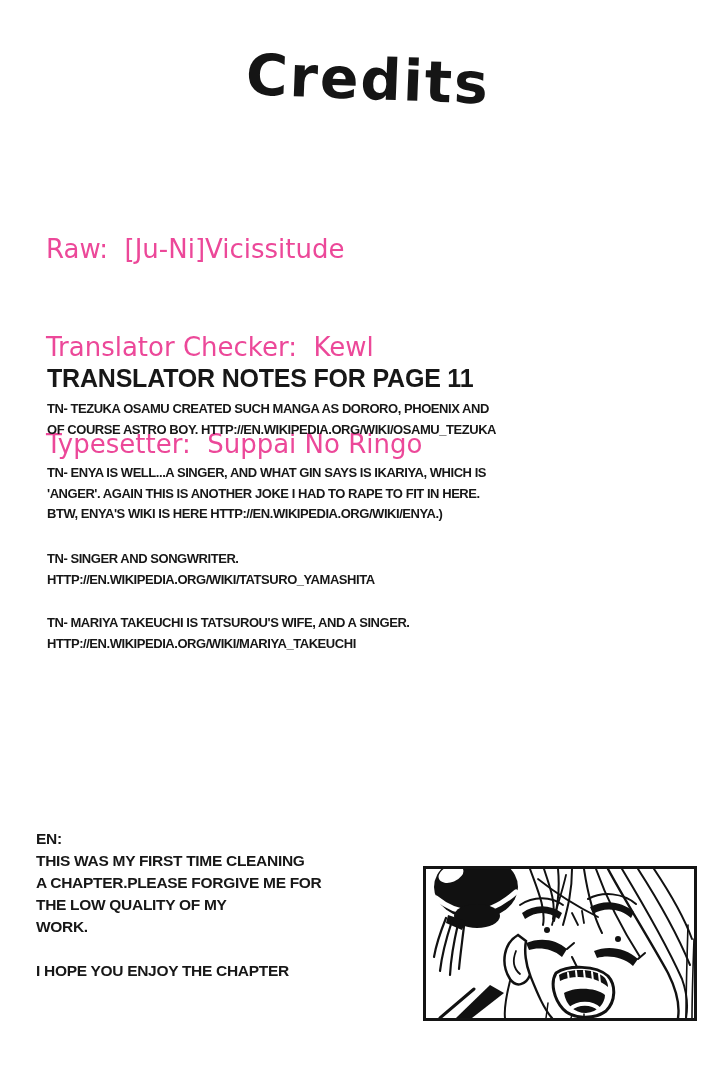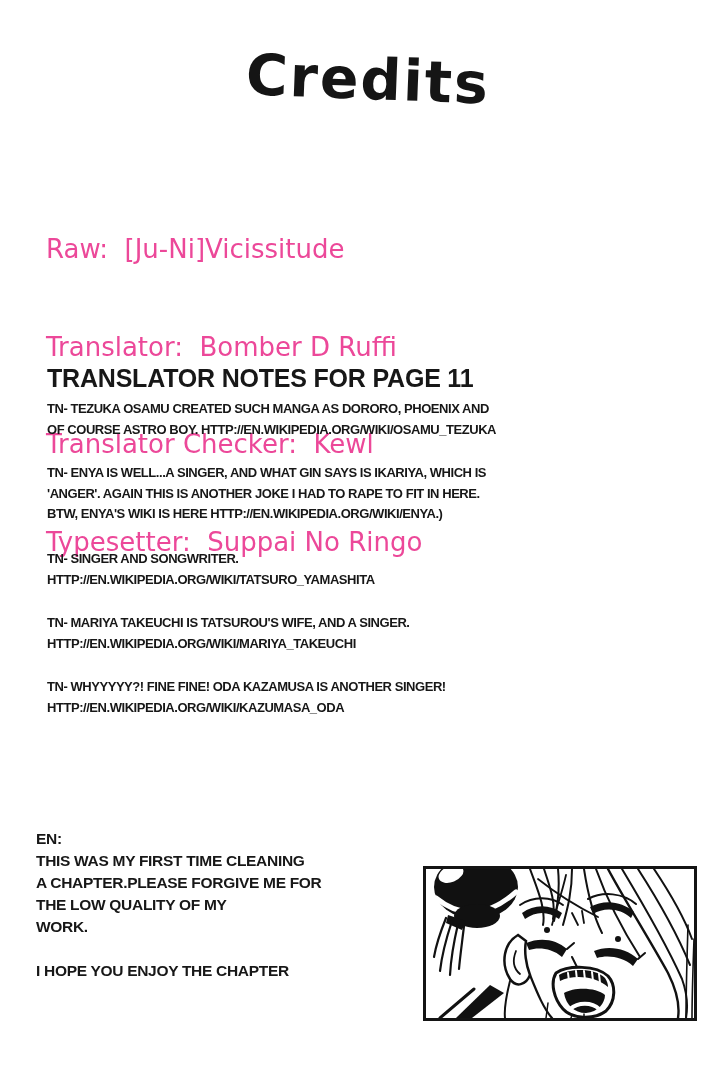--- a/index.html
+++ b/index.html
@@ -78,38 +78,35 @@
 </style>
 </head>
 <body>
 
 <div class="page">
 
   <div class="title">Credits</div>
 
   <div class="credits">
     <div>Raw:  [Ju-Ni]Vicissitude</div>
-    <div>Translator:  Bomber D Ruffi</div>
     <div>Translator Checker:  Kewl</div>
     <div>Typesetter:  Suppai No Ringo</div>
   </div>
 
   <div class="mangaCaps notes-heading">TRANSLATOR NOTES FOR PAGE 11</div>
 
   <div class="mangaCaps note note-0">TN- TEZUKA OSAMU CREATED SUCH MANGA AS DORORO, PHOENIX AND
 OF COURSE ASTRO BOY. HTTP://EN.WIKIPEDIA.ORG/WIKI/OSAMU_TEZUKA</div>
   <div class="mangaCaps note note-2">TN- SINGER AND SONGWRITER.
 HTTP://EN.WIKIPEDIA.ORG/WIKI/TATSURO_YAMASHITA</div>
   <div class="mangaCaps note note-1">TN- ENYA IS WELL...A SINGER, AND WHAT GIN SAYS IS IKARIYA, WHICH IS
 'ANGER'. AGAIN THIS IS ANOTHER JOKE I HAD TO RAPE TO FIT IN HERE.
 BTW, ENYA'S WIKI IS HERE HTTP://EN.WIKIPEDIA.ORG/WIKI/ENYA.)</div>
   <div class="mangaCaps note note-3">TN- MARIYA TAKEUCHI IS TATSUROU'S WIFE, AND A SINGER.
 HTTP://EN.WIKIPEDIA.ORG/WIKI/MARIYA_TAKEUCHI</div>
-  <div class="mangaCaps note note-4">TN- WHYYYYY?! FINE FINE! ODA KAZAMUSA IS ANOTHER SINGER!
-HTTP://EN.WIKIPEDIA.ORG/WIKI/KAZUMASA_ODA</div>
 
   <div class="mangaCaps editor-note">EN:
 THIS WAS MY FIRST TIME CLEANING
 A CHAPTER.PLEASE FORGIVE ME FOR
 THE LOW QUALITY OF MY
 WORK.
 
 I HOPE YOU ENJOY THE CHAPTER</div>
 
   <div class="panel">

